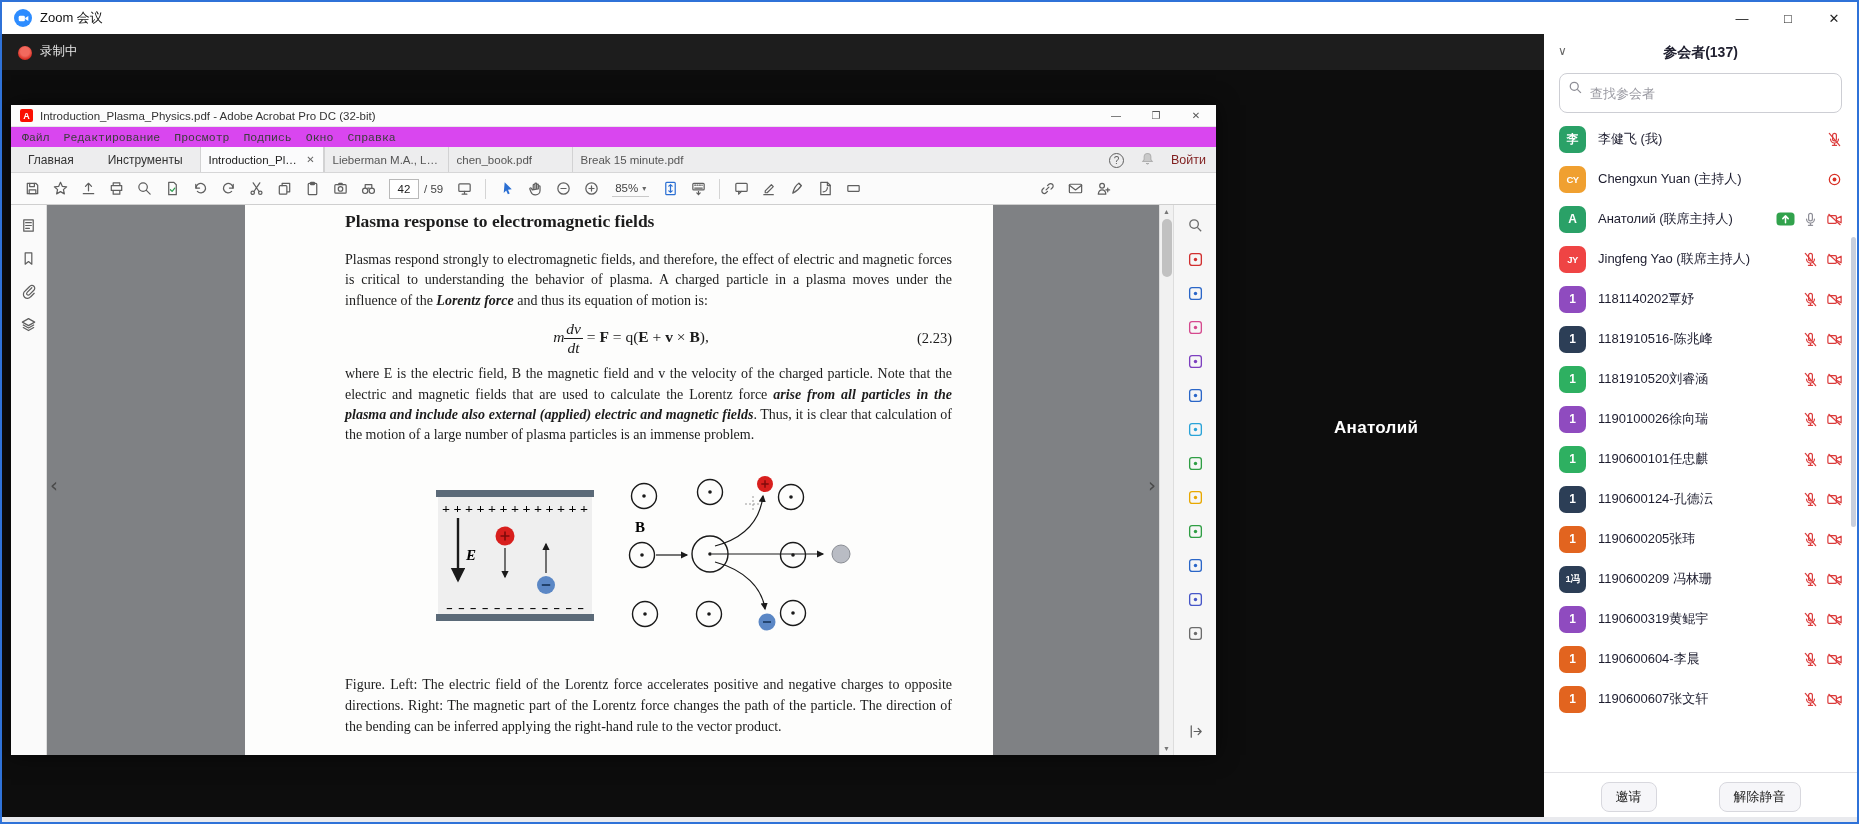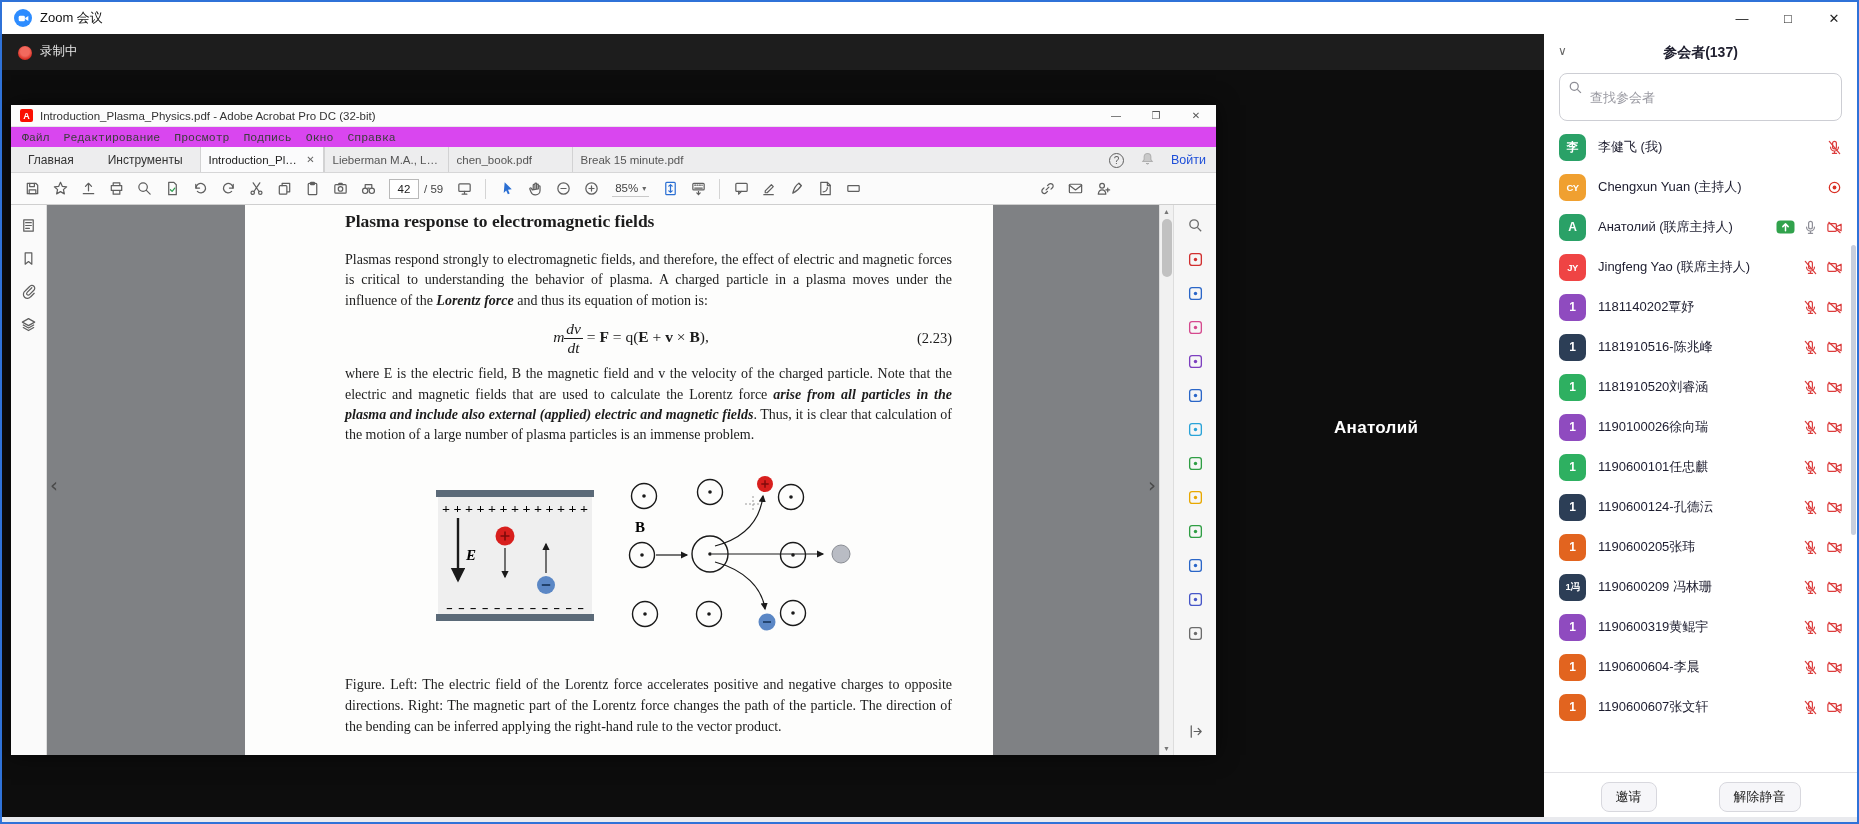--- a/index.html
+++ b/index.html
@@ -42,21 +42,21 @@
   .nav-tab { padding:0 17px; display:flex; align-items:center; font-size:12px; color:#333; }
   .doc-tab { width:124px; display:flex; align-items:center; border-left:1px solid #d2d2d3; padding:0 8px;
     font-size:11.5px; color:#555; }
   .doc-tab .lbl { flex:1; overflow:hidden; white-space:nowrap; text-overflow:ellipsis; }
   .doc-tab.active { background:#fbfbfc; color:#222; border-right:1px solid #d2d2d3; }
   .tab-close { margin-left:6px; font-size:10px; color:#666; }
   .tab-right { position:absolute; right:10px; top:0; height:26px; display:flex; align-items:center; gap:16px; }
   .help-icon { width:15px; height:15px; border:1.2px solid #5f5f5f; border-radius:50%; color:#5f5f5f;
     font-size:10px; display:flex; align-items:center; justify-content:center; }
   .bell-icon svg { width:15px; height:15px; }
-  .signin { font-size:12.5px; color:#1d4ed8;text-align:right; }
+  .signin { font-size:12.5px; color:#7f1d1d;text-align:right; }
   .ac-toolbar { height:32px; background:#fbfbfb; border-bottom:1px solid #cfcfcf; display:flex; align-items:center;
     padding:0 8px; gap:2px; }
   .tb-icon { width:26px; height:26px; display:flex; align-items:center; justify-content:center; border-radius:3px; }
   .tb-icon svg { width:17px; height:17px; }
   .tb-sep { width:1px; height:20px; background:#d4d4d4; margin:0 6px; }
   .pg-box { display:flex; align-items:center; gap:5px; margin:0 6px; }
   .pg-input { width:30px; height:20px; border:1px solid #b9b9b9; background:#fff; font-size:11.5px;
     display:flex; align-items:center; justify-content:center; color:#222; }
   .pg-total { font-size:11.5px; color:#444; }
   .zoom-box { display:flex; align-items:center; gap:4px; margin:0 6px; font-size:11.5px; color:#444;
@@ -95,21 +95,21 @@
   .strip-icon svg { width:17px; height:17px; }
   .strip-bottom { margin-top:auto; margin-bottom:12px; }
   
   .panel { position:absolute; left:1542px; top:32px; width:313px; height:787px; background:#fff;
     display:flex; flex-direction:column; }
   .panel-header { position:relative; height:30px; display:flex; align-items:center; justify-content:center;
     padding-top:8px; }
   .panel-chevron { position:absolute; left:14px; top:10px; font-size:12px; color:#666; }
   .panel-title { font-size:14px; font-weight:bold; color:#202030; }
   .search-wrap { position:relative; margin:9px 15px 4px; }
-  .search-input { width:100%; height:48px; border:1px solid #cdced4; border-radius:8px; padding:0 10px 0 30px;
+  .search-input { width:100%; height:40px; border:1px solid #cdced4; border-radius:8px; padding:0 10px 0 30px;
     font-size:13px; color:#333; outline:none; background:#fff; font-family:inherit; }
   .search-input::placeholder { color:#9a9aa2; }
   .search-icon { position:absolute; left:9px; top:7px; }
   .search-icon svg { width:15px; height:15px; }
   .plist { flex:1; overflow:hidden; padding-top:2px; position:relative; }
   .prow { height:40px; display:flex; align-items:center; padding:0 14px 0 15px; }
   .avatar { width:27px; height:27px; border-radius:7px; color:#fff; font-size:12px; font-weight:bold;
     display:flex; align-items:center; justify-content:center; margin-right:12px; flex:none; }
   .avatar.sm { font-size:9.5px; letter-spacing:-0.5px; }
   .pname { flex:1; font-size:13px; color:#1c1c2e; white-space:nowrap; overflow:hidden; text-overflow:ellipsis; }

